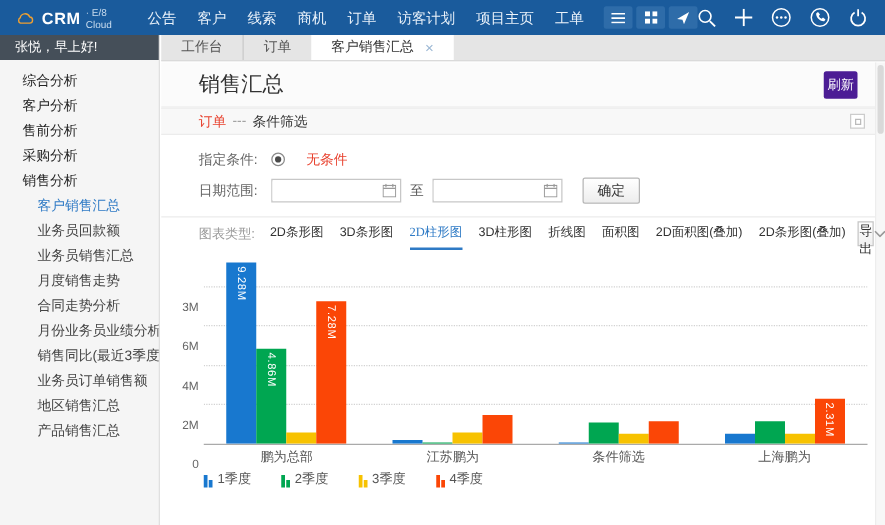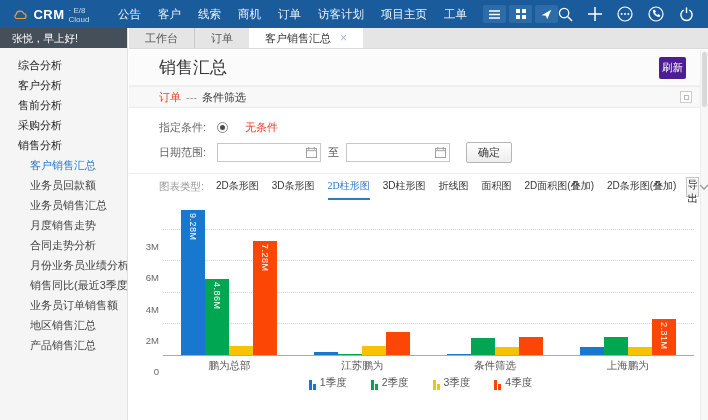--- a/index.html
+++ b/index.html
@@ -78,21 +78,21 @@
   .chart { position:relative; margin:6px 6px 0 8px; height:166px; }
   .plot { position:absolute; left:26px; right:0; top:0; height:150px; border-bottom:1px solid #aaa; overflow:hidden; }
   .gridline { position:absolute; left:0; right:0; border-top:1px dotted #d2d2d2; }
   .ytick { position:absolute; width:22px; text-align:right; font-size:9.5px; color:#666; left:0; }
   .groups { position:absolute; left:0; right:0; bottom:0; top:0; display:flex; }
   .group { flex:1; display:flex; align-items:flex-end; justify-content:center; }
   .bar { width:24px; position:relative; overflow:hidden; }
   .bar-label { position:absolute; top:3px; left:50%; transform:translateX(-50%); writing-mode:vertical-rl; color:#fff; font-size:9px; letter-spacing:.5px; }
   .cats { display:flex; position:absolute; top:153px; left:26px; right:0; }
   .cat { flex:1; text-align:center; font-size:10.5px; color:#555; }
-  .legend { position:absolute; top:170px; left:26px; right:16px; display:flex; justify-content:center; gap:24px; }
+  .legend { position:absolute; top:170px; left:26px; right:16px; display:flex; gap:24px; }
   .legend-item { display:flex; align-items:flex-end; gap:4px; font-size:10.5px; color:#555; cursor:pointer; }
   .legend-icon { display:flex; align-items:flex-end; gap:1px; height:10px; }
   .legend-icon i { display:block; width:3px; }
 </style>
 </head>
 <body>
 
 <header class="navbar">
   <div class="logo">
     <svg width="21" height="13" viewBox="0 0 27 17">

